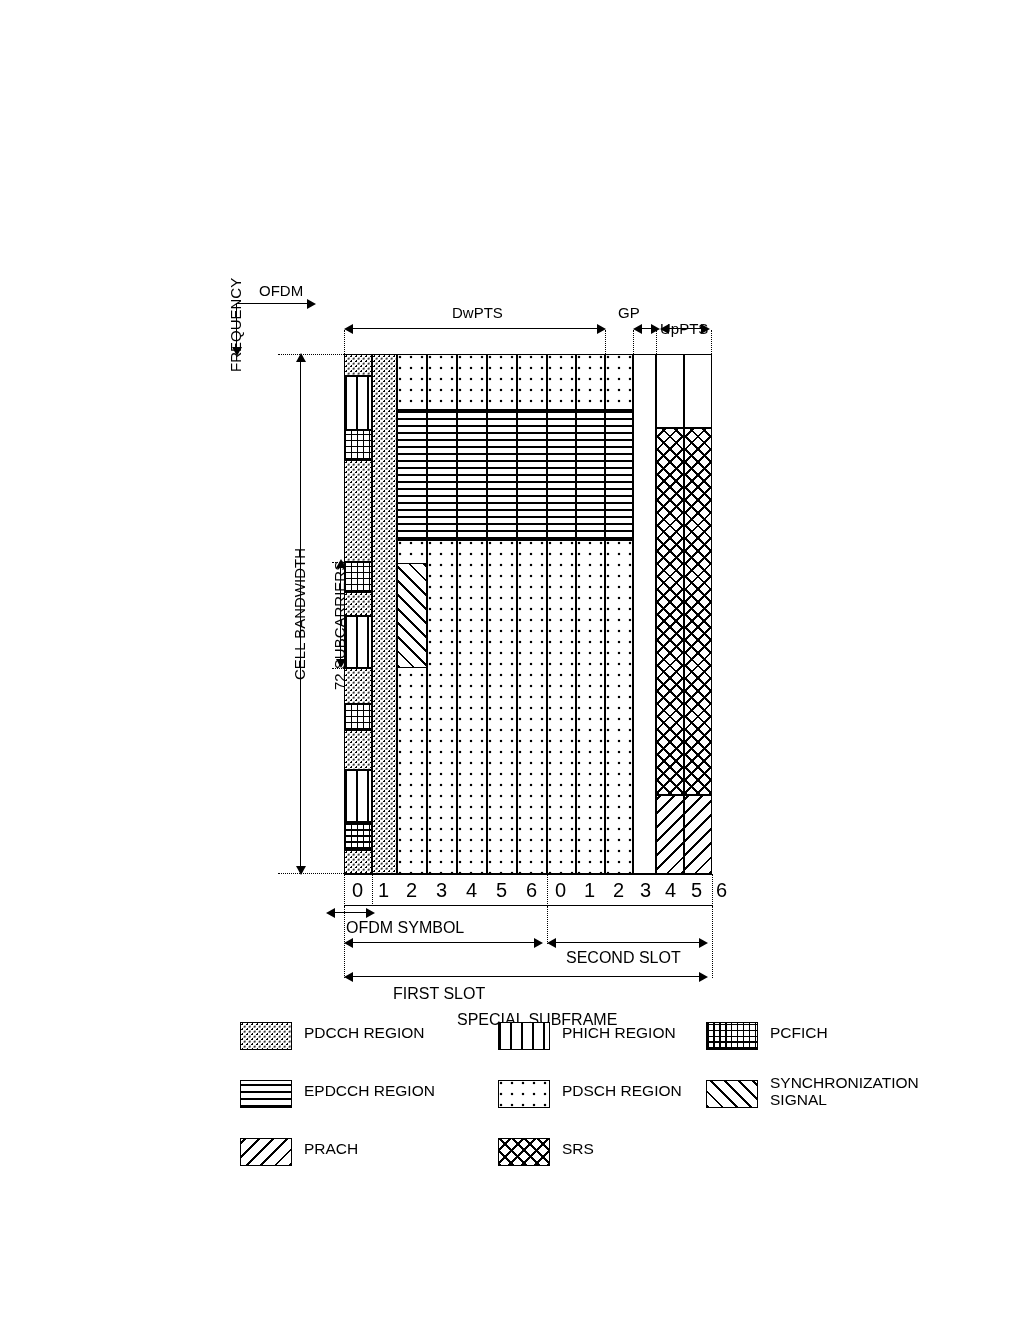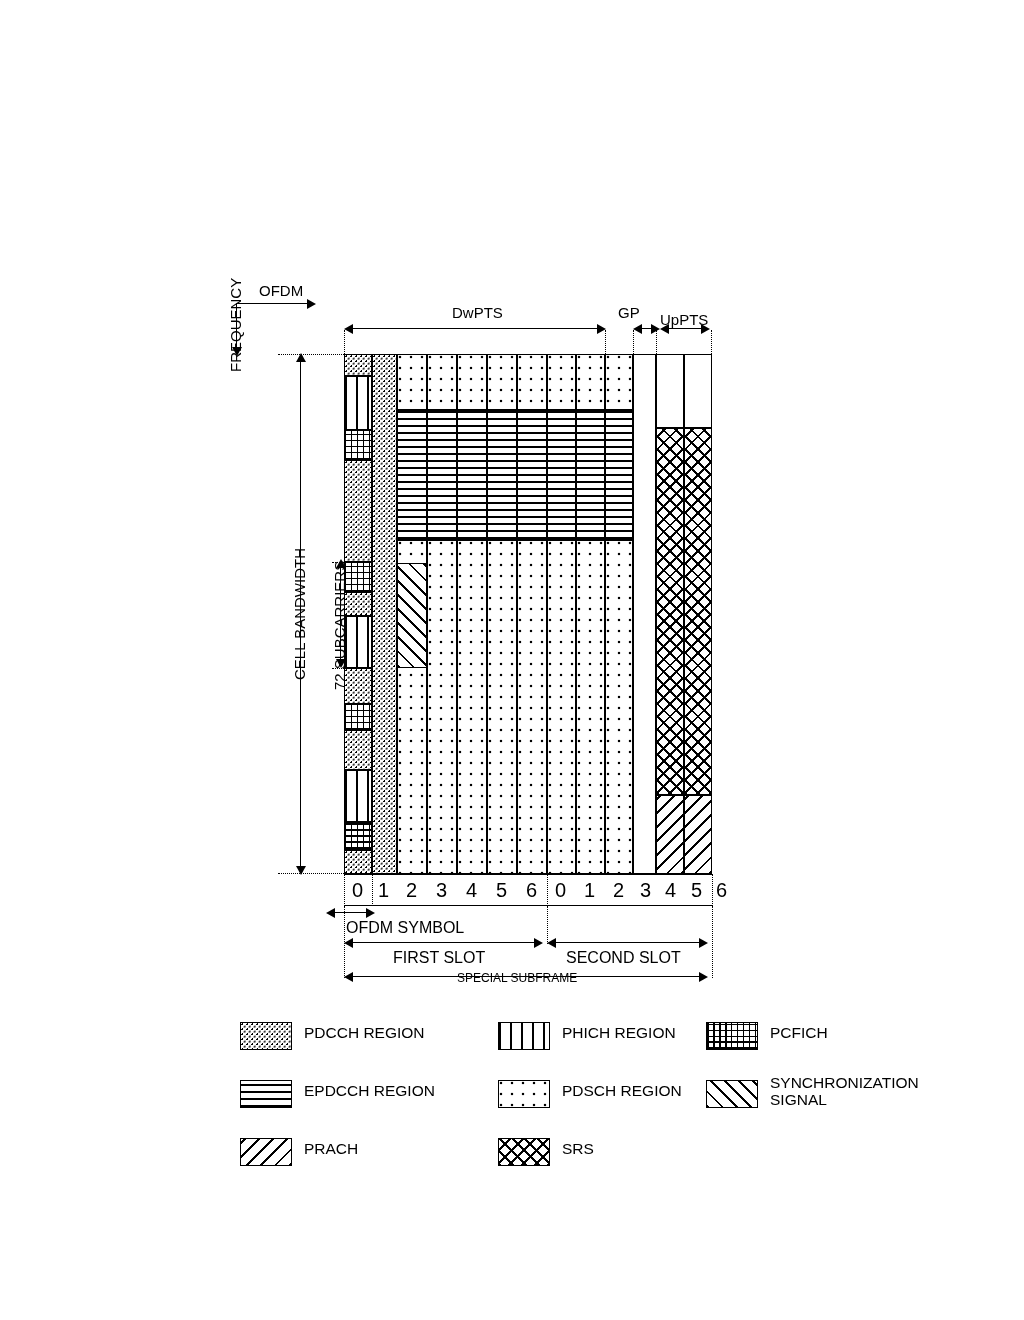--- a/index.html
+++ b/index.html
@@ -121,21 +121,21 @@
     <div class="lbl" style="left:452px;top:305px;">DwPTS</div>
     <div class="hline" style="left:349px;top:328px;width:252px;"></div>
     <div class="ar ar-l" style="left:344px;top:323.5px;"></div>
     <div class="ar ar-r" style="left:597px;top:323.5px;"></div>
 
     <div class="lbl" style="left:618px;top:305px;">GP</div>
     <div class="hline" style="left:638px;top:328px;width:17px;"></div>
     <div class="ar ar-l" style="left:633px;top:323.5px;"></div>
     <div class="ar ar-r" style="left:651px;top:323.5px;"></div>
 
-    <div class="lbl" style="left:660px;top:312px;">UpPTS</div>
+    <div class="lbl" style="left:660px;top:321px;">UpPTS</div>
     <div class="hline" style="left:665px;top:328px;width:40px;"></div>
     <div class="ar ar-l" style="left:660px;top:323.5px;"></div>
     <div class="ar ar-r" style="left:701px;top:323.5px;"></div>
 
     <div class="dline" style="left:344px;top:330px;height:24px;"></div>
     <div class="dline" style="left:605px;top:330px;height:24px;"></div>
     <div class="dline" style="left:633px;top:330px;height:24px;"></div>
     <div class="dline" style="left:656px;top:330px;height:24px;"></div>
     <div class="dline" style="left:711px;top:330px;height:24px;"></div>
   </div>
@@ -251,31 +251,31 @@
     <div class="ar ar-l" style="left:326px;top:907.5px;"></div>
     <div class="ar ar-r" style="left:366px;top:907.5px;"></div>
     <div class="lbl" style="left:346px;top:920px;font-size:16px;">OFDM SYMBOL</div>
   </div>
 
   <div>
 
     <div class="hline" style="left:349px;top:942px;width:188px;"></div>
     <div class="ar ar-l" style="left:344px;top:937.5px;"></div>
     <div class="ar ar-r" style="left:534px;top:937.5px;"></div>
-    <div class="lbl" style="left:393px;top:950px;font-size:16px;">FIRST SLOT</div>
+    <div class="lbl" style="left:393px;top:986px;font-size:16px;">FIRST SLOT</div>
 
     <div class="hline" style="left:552px;top:942px;width:150px;"></div>
     <div class="ar ar-l" style="left:547px;top:937.5px;"></div>
     <div class="ar ar-r" style="left:699px;top:937.5px;"></div>
     <div class="lbl" style="left:566px;top:950px;font-size:16px;">SECOND SLOT</div>
 
     <div class="hline" style="left:349px;top:976px;width:353px;"></div>
     <div class="ar ar-l" style="left:344px;top:971.5px;"></div>
     <div class="ar ar-r" style="left:699px;top:971.5px;"></div>
-    <div class="lbl" style="left:457px;top:972px;font-size:12px;">SPECIAL SUBFRAME</div>
+    <div class="lbl" style="left:457px;top:1012px;font-size:16px;">SPECIAL SUBFRAME</div>
 
     <div class="dline" style="left:344px;top:906px;height:72px;"></div>
     <div class="dline" style="left:547px;top:906px;height:38px;"></div>
     <div class="dline" style="left:712px;top:906px;height:72px;"></div>
   </div>
 
   <div id="legend">
 
     <div class="lg" style="left:0px;top:0px;">
       <div class="sw p-pdcch"></div>

